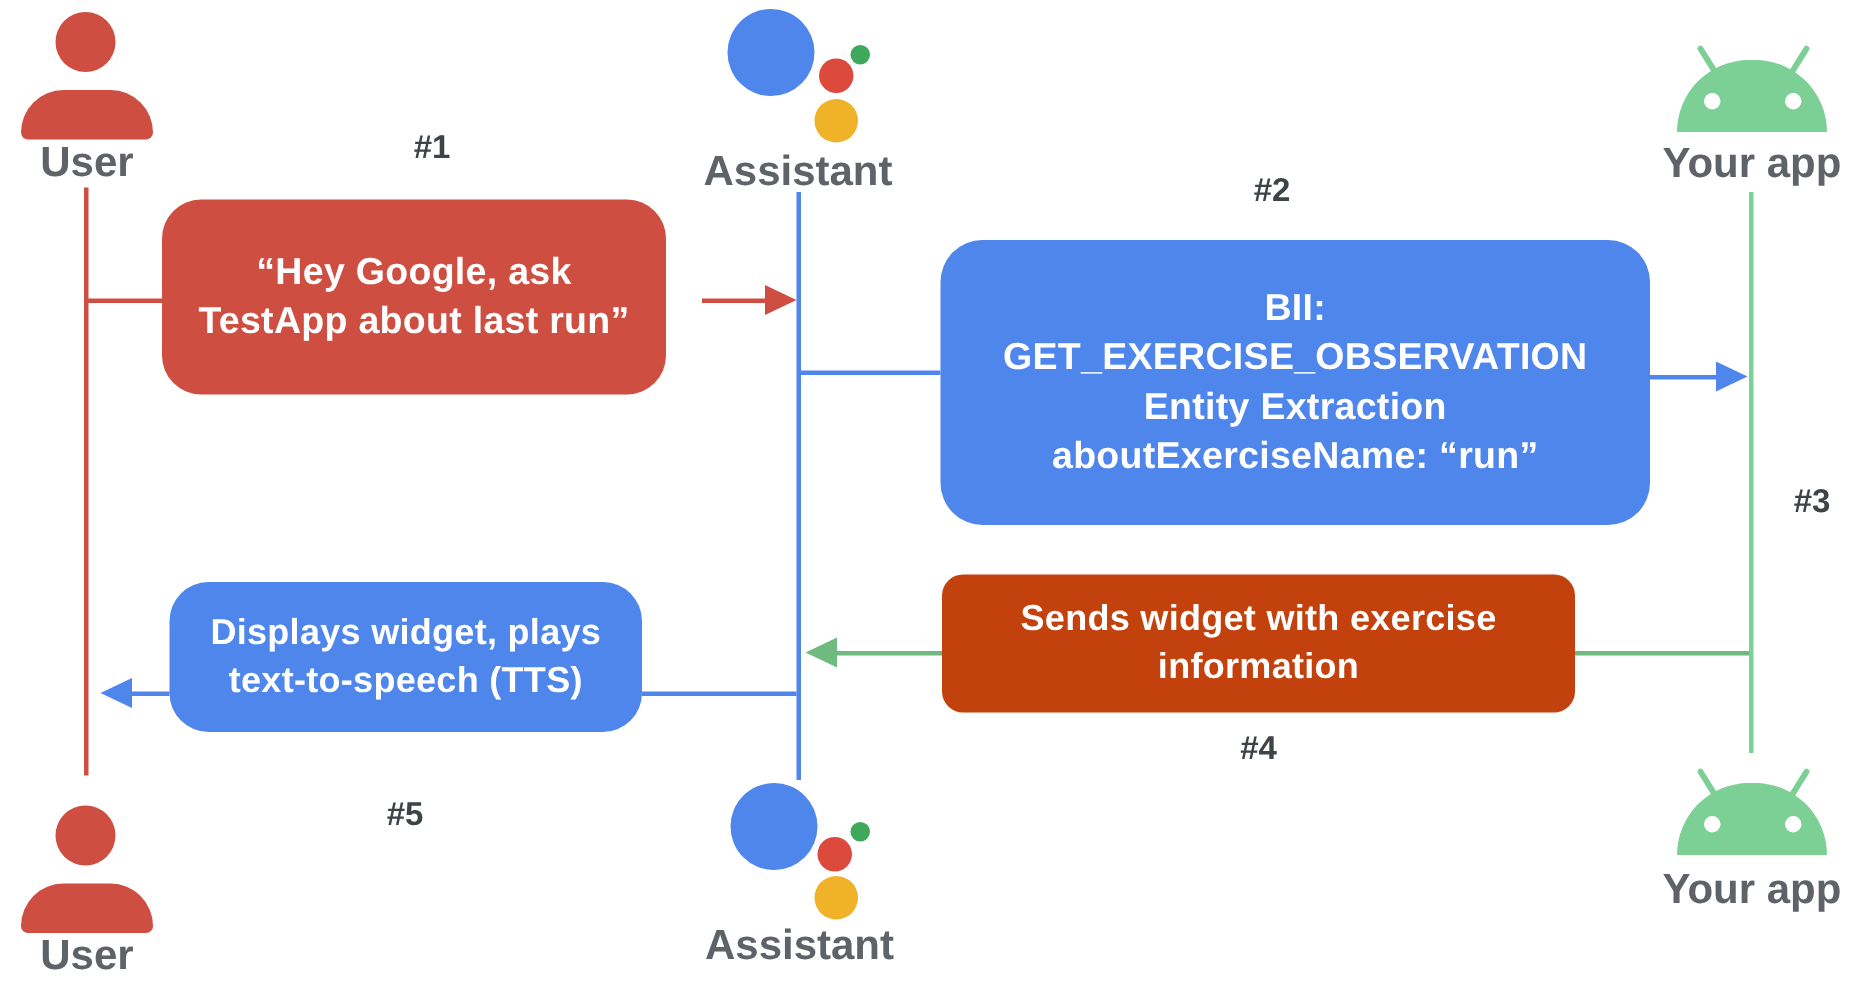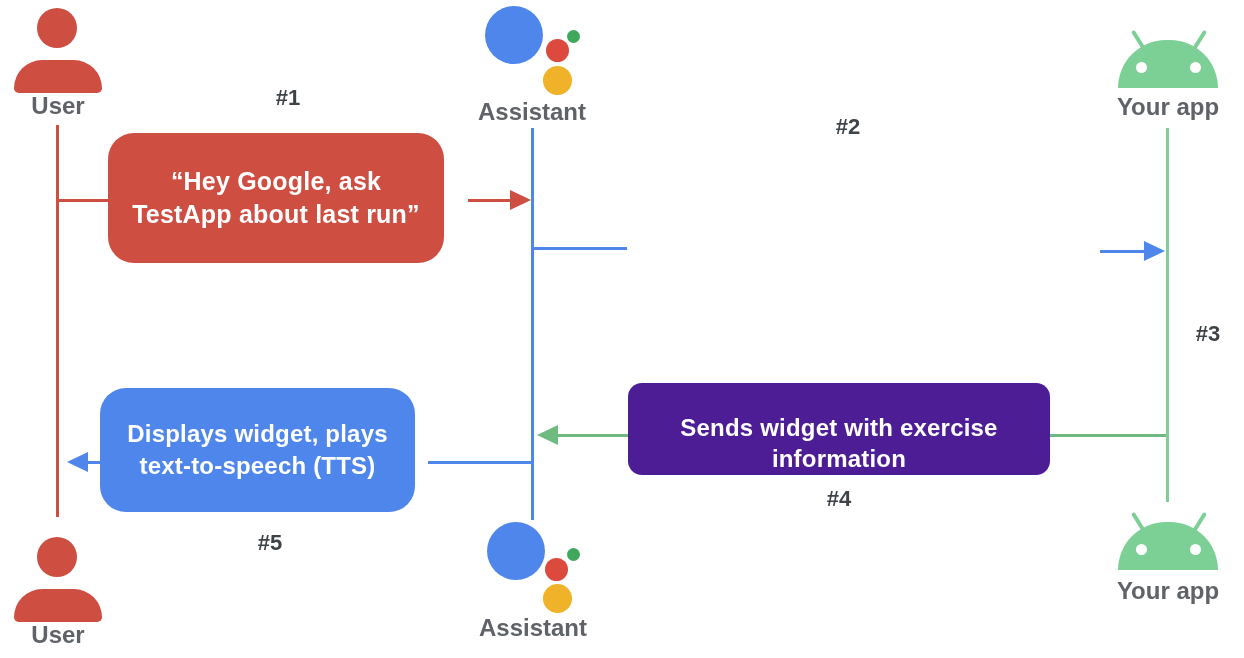--- a/index.html
+++ b/index.html
@@ -22,23 +22,23 @@
   .arrow-left.green{border-right:21px solid #6EBA7F;}
   
   .box{
     position:absolute;display:flex;align-items:center;justify-content:center;
     text-align:center;color:#ffffff;font-weight:bold;white-space:pre-line;
     line-height:1.32;letter-spacing:0.2px;
   }
   .box.red{background:#CE4E42;border-radius:26px;font-size:25px;}
   .box.blue{background:#4E86EC;border-radius:28px;font-size:25px;}
   .box.blue-sm{background:#4E86EC;border-radius:26px;font-size:24px;}
-  .box.green{background:#4c1d95;border-radius:14px;font-size:24px;align-items:flex-end;}
+  .box.green{background:#c2410c;border-radius:14px;font-size:24px;}
   
-  .actor-label{position:absolute;font-weight:bold;color:#5F6368;text-align:center;font-size:24px;}
+  .actor-label{position:absolute;font-weight:bold;color:#5F6368;text-align:center;font-size:28px;}
   .step-label{position:absolute;font-weight:bold;color:#3E4347;text-align:center;font-size:22px;width:70px;}
   
   .person-head{position:absolute;width:40px;height:40px;background:#CE4E42;border-radius:50%;}
   .person-body{position:absolute;width:88px;height:33px;background:#CE4E42;border-radius:30px 30px 5px 5px;}
   
   .as-blue{position:absolute;width:58px;height:58px;background:#4E86EC;border-radius:50%;}
   .as-red{position:absolute;width:23px;height:23px;background:#DB4A3C;border-radius:50%;}
   .as-green{position:absolute;width:13px;height:13px;background:#3FA85B;border-radius:50%;}
   .as-yellow{position:absolute;width:29px;height:29px;background:#EFB229;border-radius:50%;}
   
@@ -63,36 +63,42 @@
   <div class="arrow-right red" style="left:510px;top:190px;"></div>
   <div class="box red" style="left:108px;top:133px;width:336px;height:130px;">
     <span>“Hey Google, ask
 TestApp about last run”</span>
   </div>
   <div class="step-label" style="left:253px;top:85px;">#1</div>
 
   <div class="hline blue-fill" style="left:533px;top:247px;width:94px;"></div>
   <div class="hline blue-fill" style="left:1100px;top:250px;width:44px;"></div>
   <div class="arrow-right blue" style="left:1144px;top:241px;"></div>
+  <div class="box blue" style="left:627px;top:160px;width:473px;height:190px;">
+    <span>BII:
+GET_EXERCISE_OBSERVATION
+Entity Extraction
+aboutExerciseName: “run”</span>
+  </div>
   <div class="step-label" style="left:813px;top:114px;">#2</div>
   <div class="step-label" style="left:1173px;top:321px;">#3</div>
 
   <div class="hline green-fill" style="left:1050px;top:434px;width:116px;"></div>
   <div class="hline green-fill" style="left:557px;top:434px;width:71px;"></div>
   <div class="arrow-left green" style="left:537px;top:425px;"></div>
   <div class="box green" style="left:628px;top:383px;width:422px;height:92px;">
     <span>Sends widget with exercise
 information</span>
   </div>
   <div class="step-label" style="left:804px;top:486px;">#4</div>
 
   <div class="hline blue-fill" style="left:428px;top:461px;width:103px;"></div>
   <div class="hline blue-fill" style="left:87px;top:461px;width:26px;"></div>
   <div class="arrow-left blue" style="left:67px;top:452px;"></div>
-  <div class="box blue-sm" style="left:100px;top:388px;width:315px;height:124px;">
+  <div class="box blue-sm" style="left:113px;top:388px;width:315px;height:100px;">
     <span>Displays widget, plays
 text-to-speech (TTS)</span>
   </div>
   <div class="step-label" style="left:235px;top:530px;">#5</div>
 
   <div>
     <div>
       <div class="person-head" style="left:37px;top:8px;"></div>
       <div class="person-body" style="left:14px;top:60px;"></div>
     </div>

